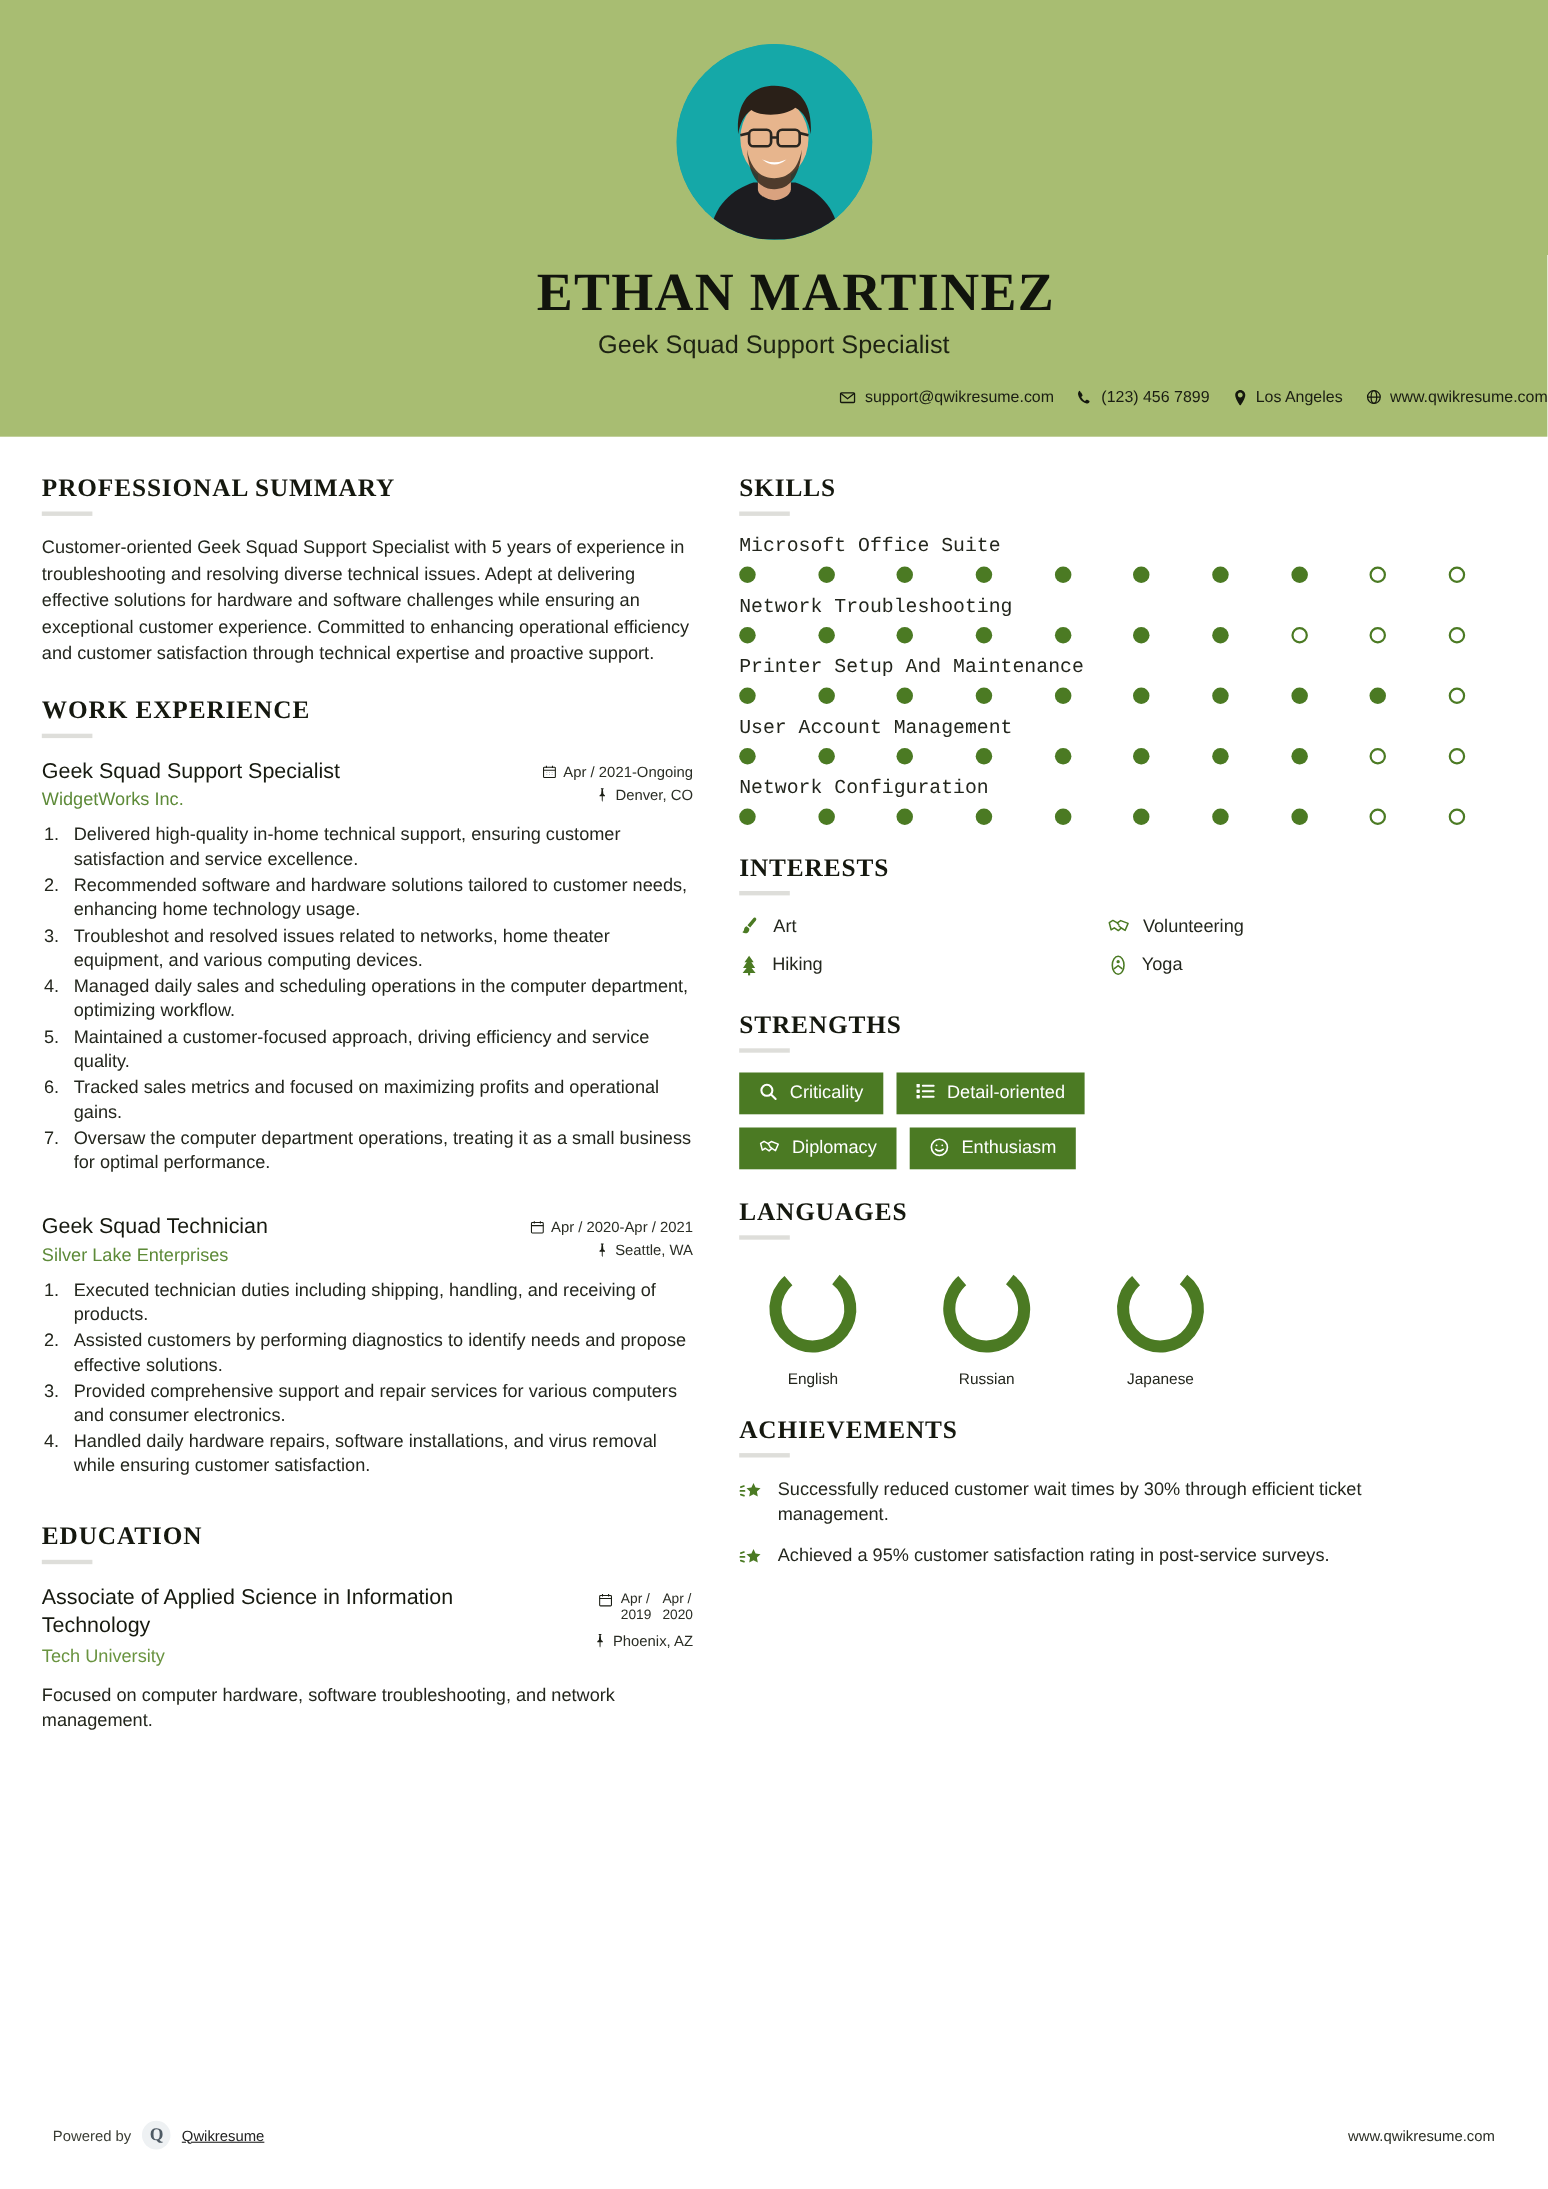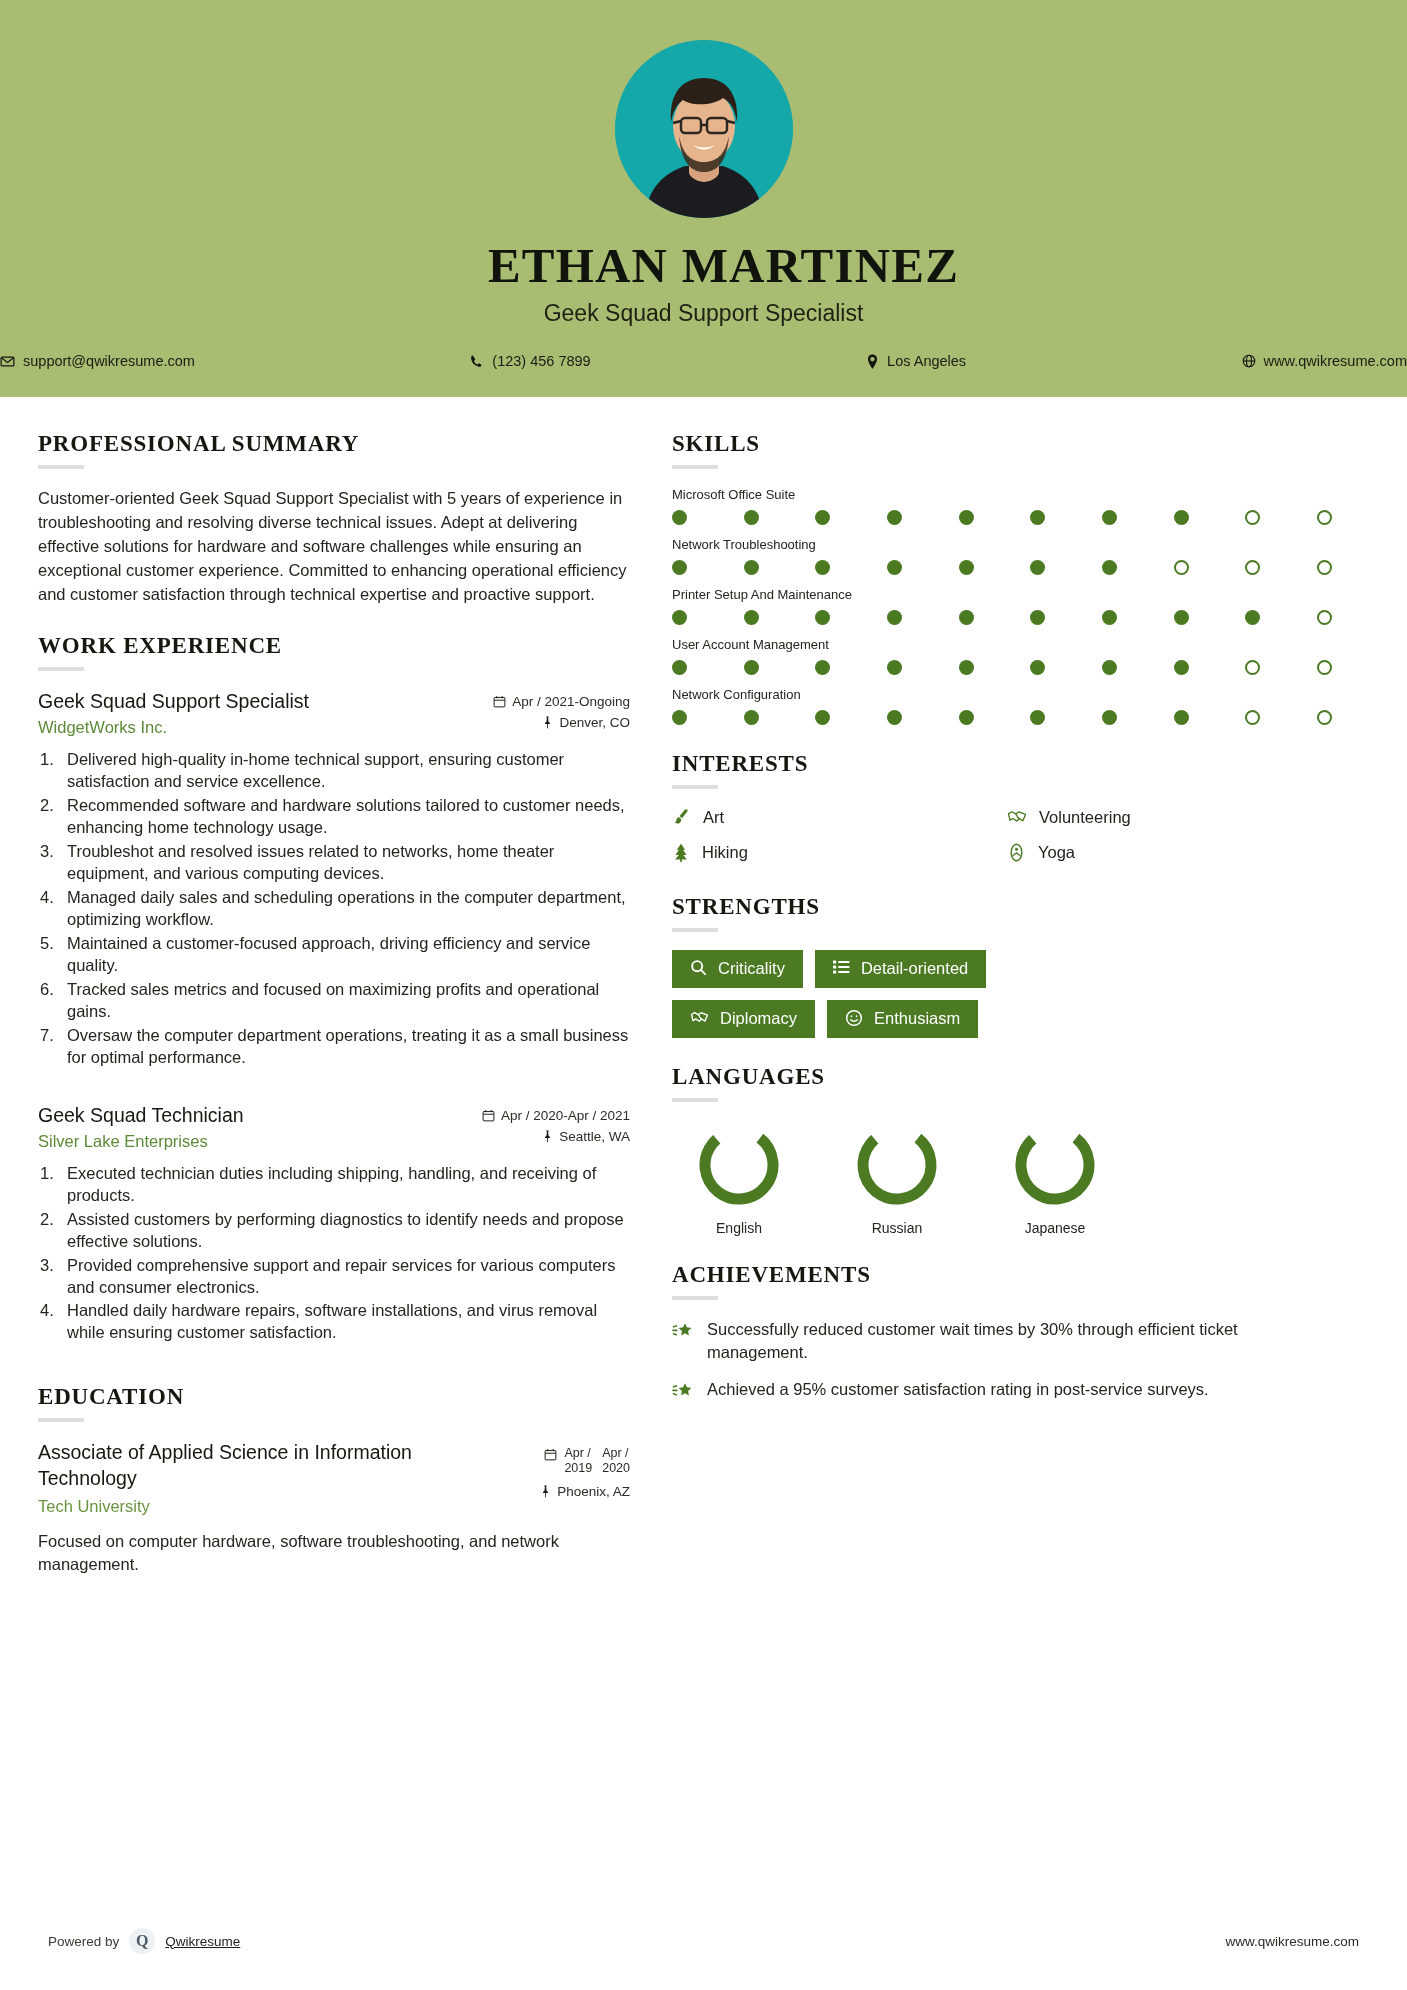--- a/index.html
+++ b/index.html
@@ -44,21 +44,21 @@
   }
   .job-title {
     font-size: 23px;
     color: #1d2213;
     margin-top: 9px;
     font-weight: 400;
   }
   .contact-row {
     margin-top: 26px;
     display: flex;
-    justify-content: space-between;
+    justify-content: flex-end;
     align-items: center;
     gap: 7px;
     font-size: 14.5px;
     color: #1a1d12;
     flex-wrap: wrap;
   }
   .contact-item { display: flex; align-items: center; gap: 8px; margin-right: 14px; }
   .contact-item:last-child { margin-right: 0; }
   .contact-item svg { display: block; }
 
@@ -189,23 +189,24 @@
   .edu-desc {
     margin-top: 14px;
     font-size: 16.5px;
     line-height: 1.4;
     color: #23261d;
   }
 
   
   .skill-block { margin-bottom: 10px; }
   .skill-name {
-    font-size: 13px;
+    font-size: 18px;
     color: #23261d;
     margin-bottom: 8px;
+    font-family: Liberation Mono, monospace;
   }
   .dot-row {
     display: flex;
     justify-content: space-between;
     width: 100%;
     margin-bottom: 12px;
   }
   .dot {
     width: 15px;
     height: 15px;

